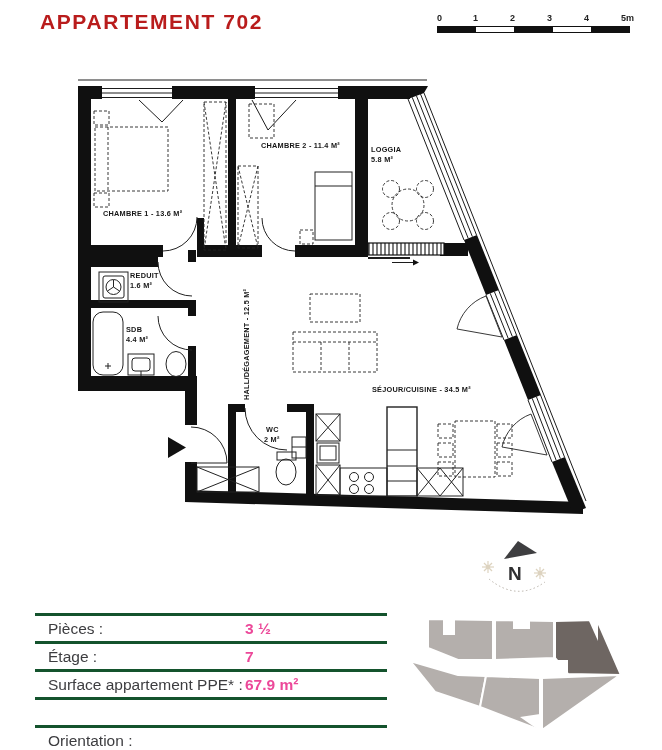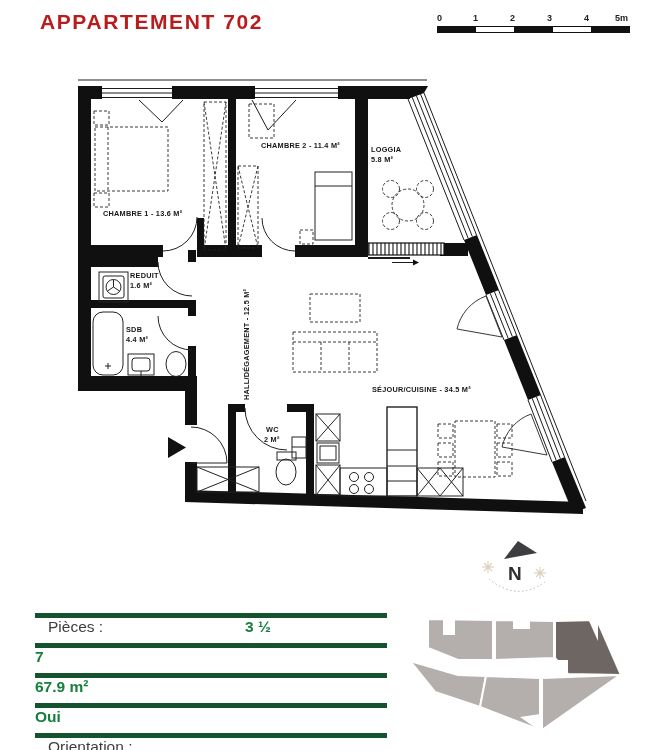--- a/index.html
+++ b/index.html
@@ -20,38 +20,38 @@
   #plan{left:0;top:0;}
   .wall{fill:#101010;stroke:none;}
   .thin{stroke:#1c1c1c;stroke-width:1;fill:none;}
   .furn{stroke:#222;stroke-width:1;fill:none;}
   .dash{stroke:#222;stroke-width:0.9;fill:none;stroke-dasharray:3 2;}
   .door{stroke:#222;stroke-width:1;fill:none;}
   .rlabel{font-family:"Liberation Sans",sans-serif;font-size:7.3px;
           font-weight:700;letter-spacing:.25px;fill:#161616;}
   
   #details{left:35px;top:613px;width:352px;}
-  .drow{display:flex;align-items:flex-start;height:25px;border-top:5px solid #14532d;}
+  .drow{display:flex;align-items:center;height:25px;border-top:3px solid #14532d;}
   .drow:last-child{border-bottom:1px solid #c6c6c6;}
   .dlabel{width:197px;padding-left:13px;font-size:15.5px;color:#3d3d40;}
-  .dvalue{flex:1;font-size:15.5px;font-weight:bold;color:#15803d;}
+  .dvalue{flex:1;font-size:15.5px;font-weight:bold;color:#ec4899;}
   .ntxt{font-family:"Liberation Sans",sans-serif;font-size:19px;font-weight:bold;fill:#303032;}
 </style>
 </head>
 <body>
 
 <div class="abs" id="title">APPARTEMENT 702</div>
 
 <div class="abs" id="scalebar">
   <span class="tick" style="left:0">0</span>
   <span class="tick" style="left:36px">1</span>
   <span class="tick" style="left:73px">2</span>
   <span class="tick" style="left:110px">3</span>
   <span class="tick" style="left:147px">4</span>
-  <span class="tick" style="left:178px">5m</span>
+  <span class="tick" style="left:184px">5m</span>
   <div id="bar">
     <div class="seg b"></div>
     <div class="seg w"></div>
     <div class="seg b"></div>
     <div class="seg w"></div>
     <div class="seg b"></div>
   </div>
 </div>
 
 <svg id="plan" class="abs" width="662" height="750" viewBox="0 0 662 750">
@@ -333,24 +333,25 @@
     </g>
   </g>
 </svg>
 
 <div class="abs" id="details">
   <div class="drow">
     <div class="dlabel">Pièces :</div>
     <div class="dvalue">3 ½</div>
   </div>
   <div class="drow">
+    <div class="dlabel">Étage :</div>
     <div class="dvalue">7</div>
   </div>
   <div class="drow">
+    <div class="dlabel">Surface appartement PPE* :</div>
     <div class="dvalue">67.9 m²</div>
   </div>
   <div class="drow">
-    <div class="dvalue">Oui</div>
   </div>
   <div class="drow">
     <div class="dlabel">Orientation :</div>
   </div>
 </div>
 
 </body></html>

